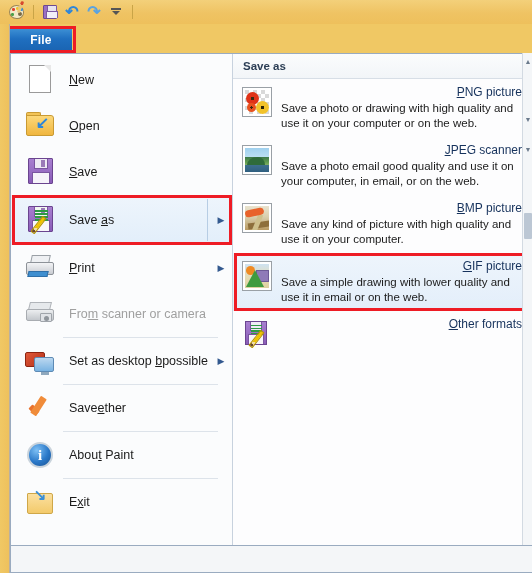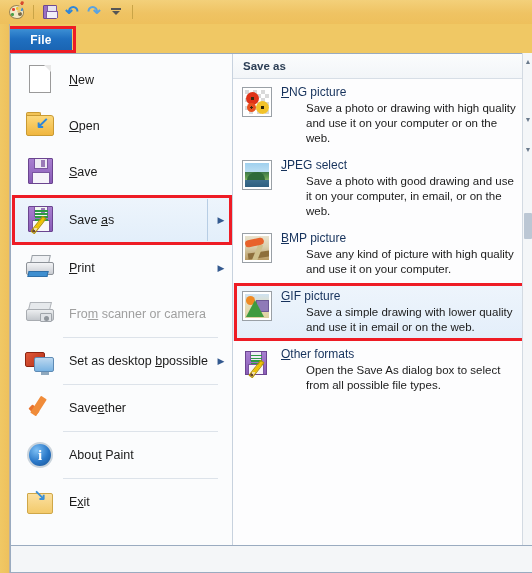--- a/index.html
+++ b/index.html
@@ -368,24 +368,24 @@
     background: #fff;
     position: relative; overflow: hidden;
     padding: 1px;
   }
   .fmt .thumb .inner {
     position: absolute; left:2px; top:2px; right:2px; bottom:2px;
     overflow: hidden;
   }
   .fmt .txt { flex: 1; }
   .fmt .ftitle {
-    font-size: 12px; color: #16325c; margin-bottom: 1px; line-height: 15px;
+    font-size: 12px; color: #16325c; margin-bottom: 1px; line-height: 15px; text-align: right;
   }
   .fmt .fdesc {
-    font-size: 11.5px; color: #1b1b1b; line-height: 15px; margin-left: 25px;
+    font-size: 11.5px; color: #1b1b1b; line-height: 15px;
   }
   .fmt.sel {
     background: linear-gradient(to bottom,#eef5fc,#e3eefa);
   }
   .gif-hl {
     position: absolute; left: 1px; right: 1px; top: 0; bottom: 0;
     border: 3px solid #ee1c25; pointer-events: none;
   }
 
   
@@ -670,22 +670,22 @@
           <div class="ftitle"><span class="u">P</span><span>NG picture</span></div>
           <div class="fdesc">Save a photo or drawing with high quality and use it on your computer or on the web.</div>
         </div>
       </div>
 
       <div class="fmt">
         <div class="thumb">
           <div class="inner tn-jpeg"></div>
         </div>
         <div class="txt">
-          <div class="ftitle"><span class="u">J</span><span>PEG select</span></div>
-          <div class="fdesc">Save a photo with good drawing and use it on your computer, in email, or on the web.</div>
+          <div class="ftitle"><span class="u">J</span><span>PEG scanner</span></div>
+          <div class="fdesc">Save a photo email good quality and use it on your computer, in email, or on the web.</div>
         </div>
       </div>
 
       <div class="fmt">
         <div class="thumb">
           <div class="inner tn-bmp">
             <div class="b3"></div>
               <div class="b2"></div>
               <div class="b1"></div>
           </div>
@@ -720,21 +720,20 @@
                 <i></i>
                 <i></i>
                 <i></i>
                 <i></i>
               </div>
           </div>
           <div class="ic-pencil" style="left:12px;top:10px;"></div>
         </div>
         <div class="txt">
           <div class="ftitle"><span class="u">O</span><span>ther formats</span></div>
-          <div class="fdesc">Open the Save As dialog box to select from all possible file types.</div>
         </div>
       </div>
     </div>
   </div>
 
   <div class="scrollbar">
     <div class="sb-arrow" style="top:4px;">▲</div>
     <div class="sb-arrow" style="top:62px;">▼</div>
     <div class="sb-arrow" style="top:92px;">▼</div>
     <div class="sb-thumb"></div>

